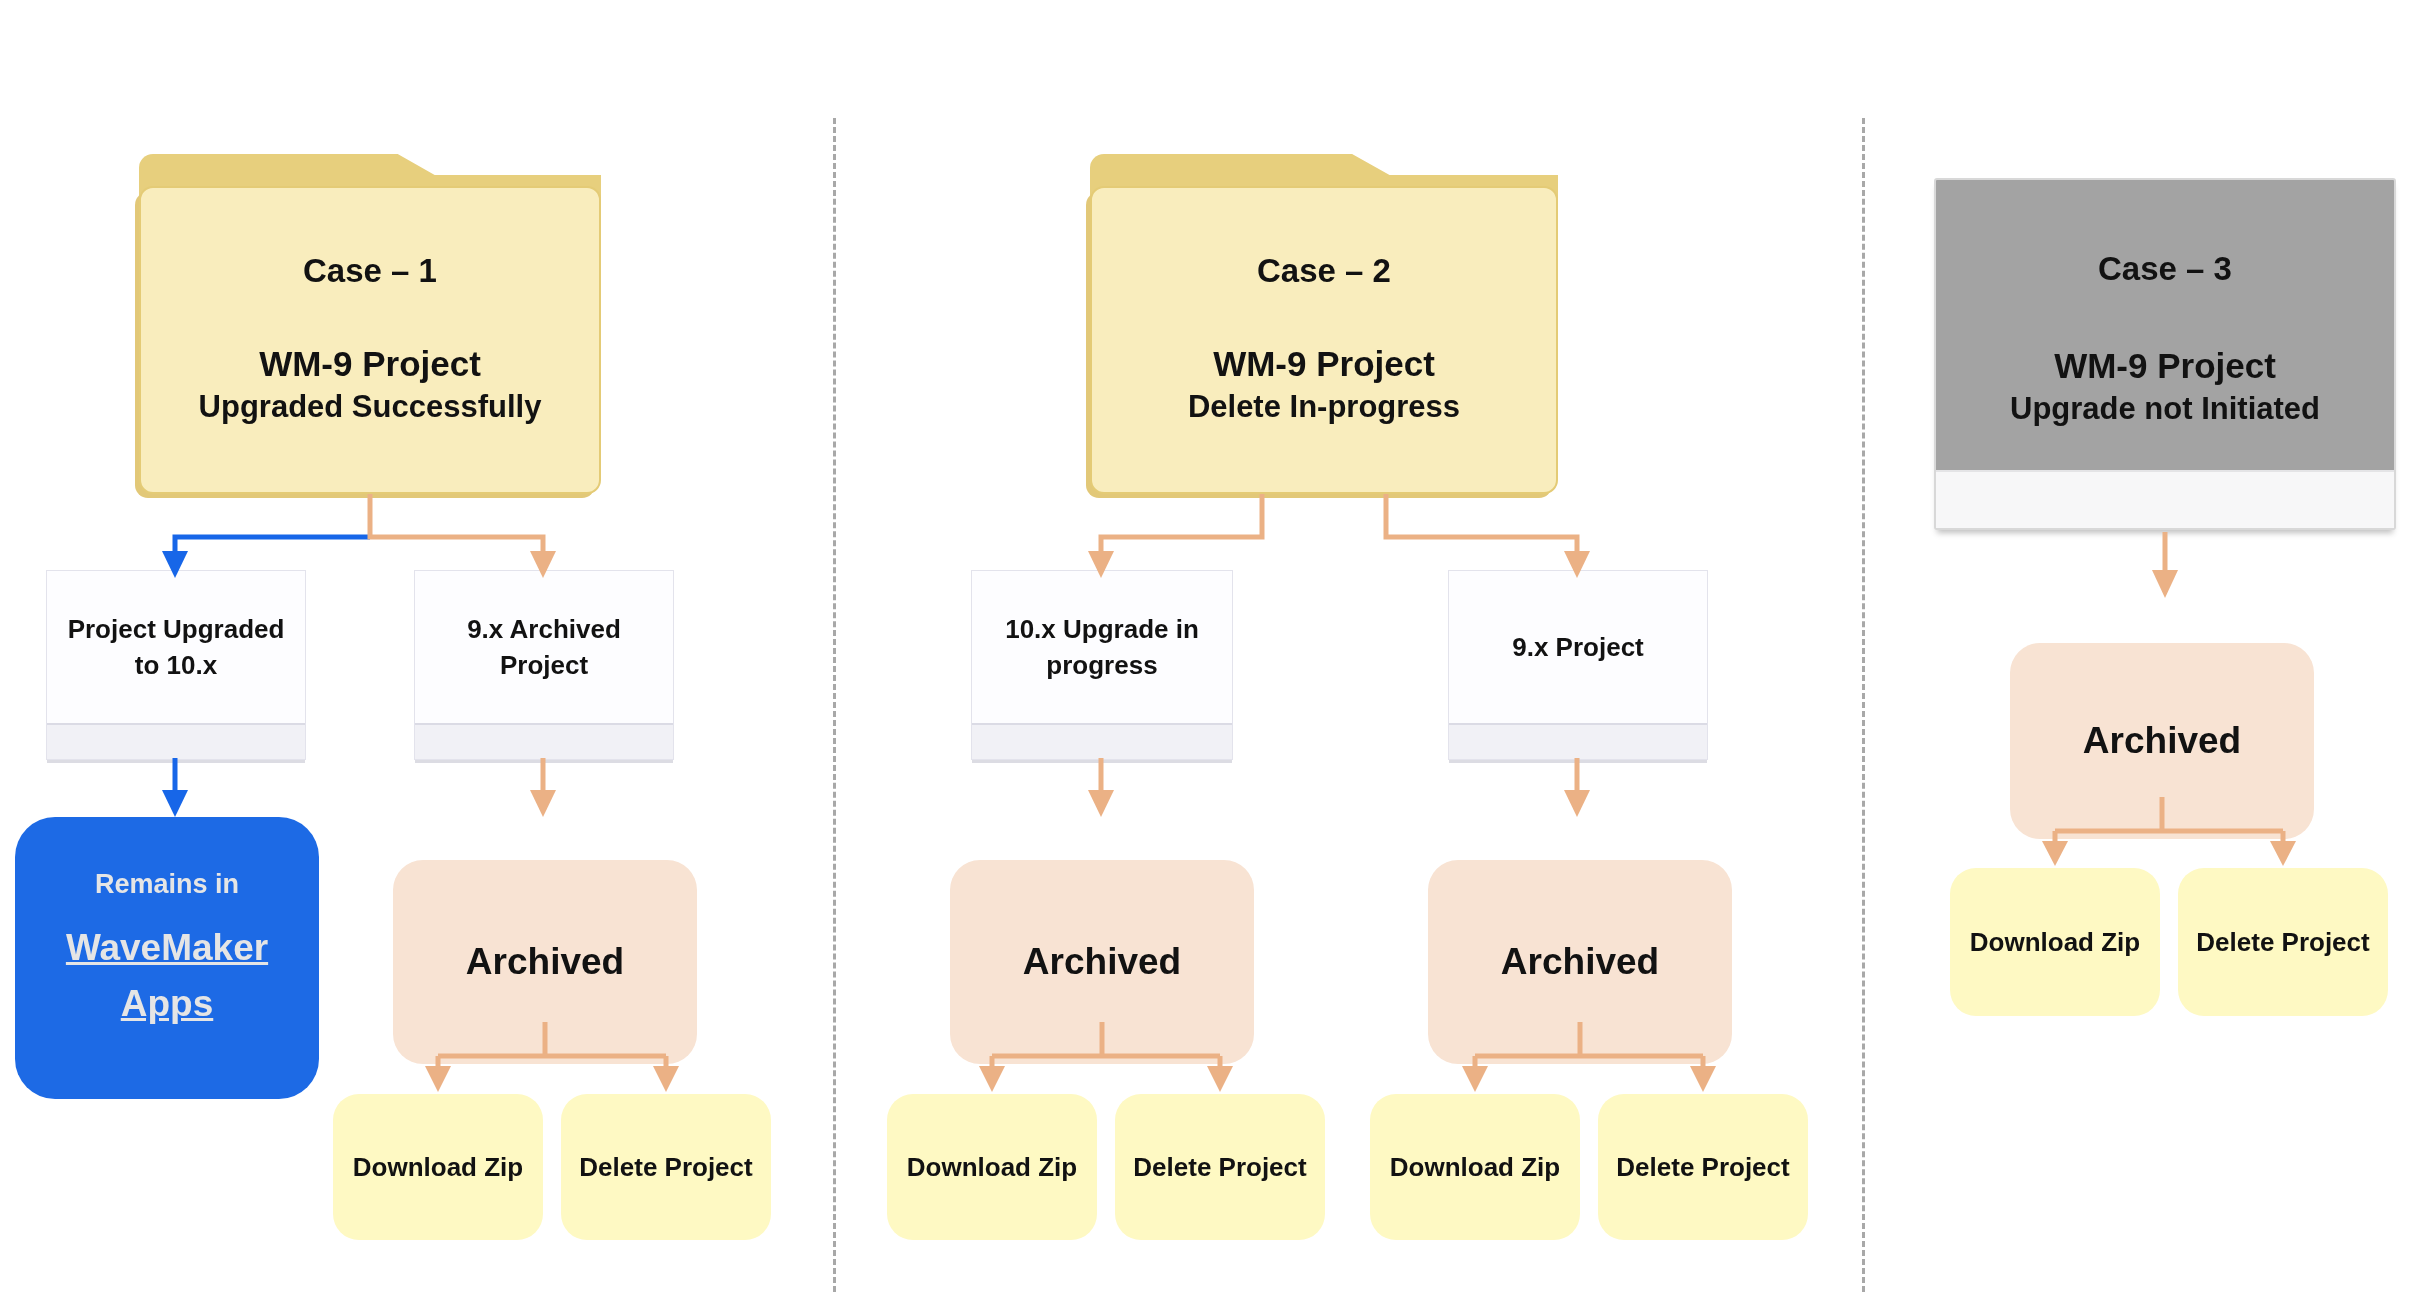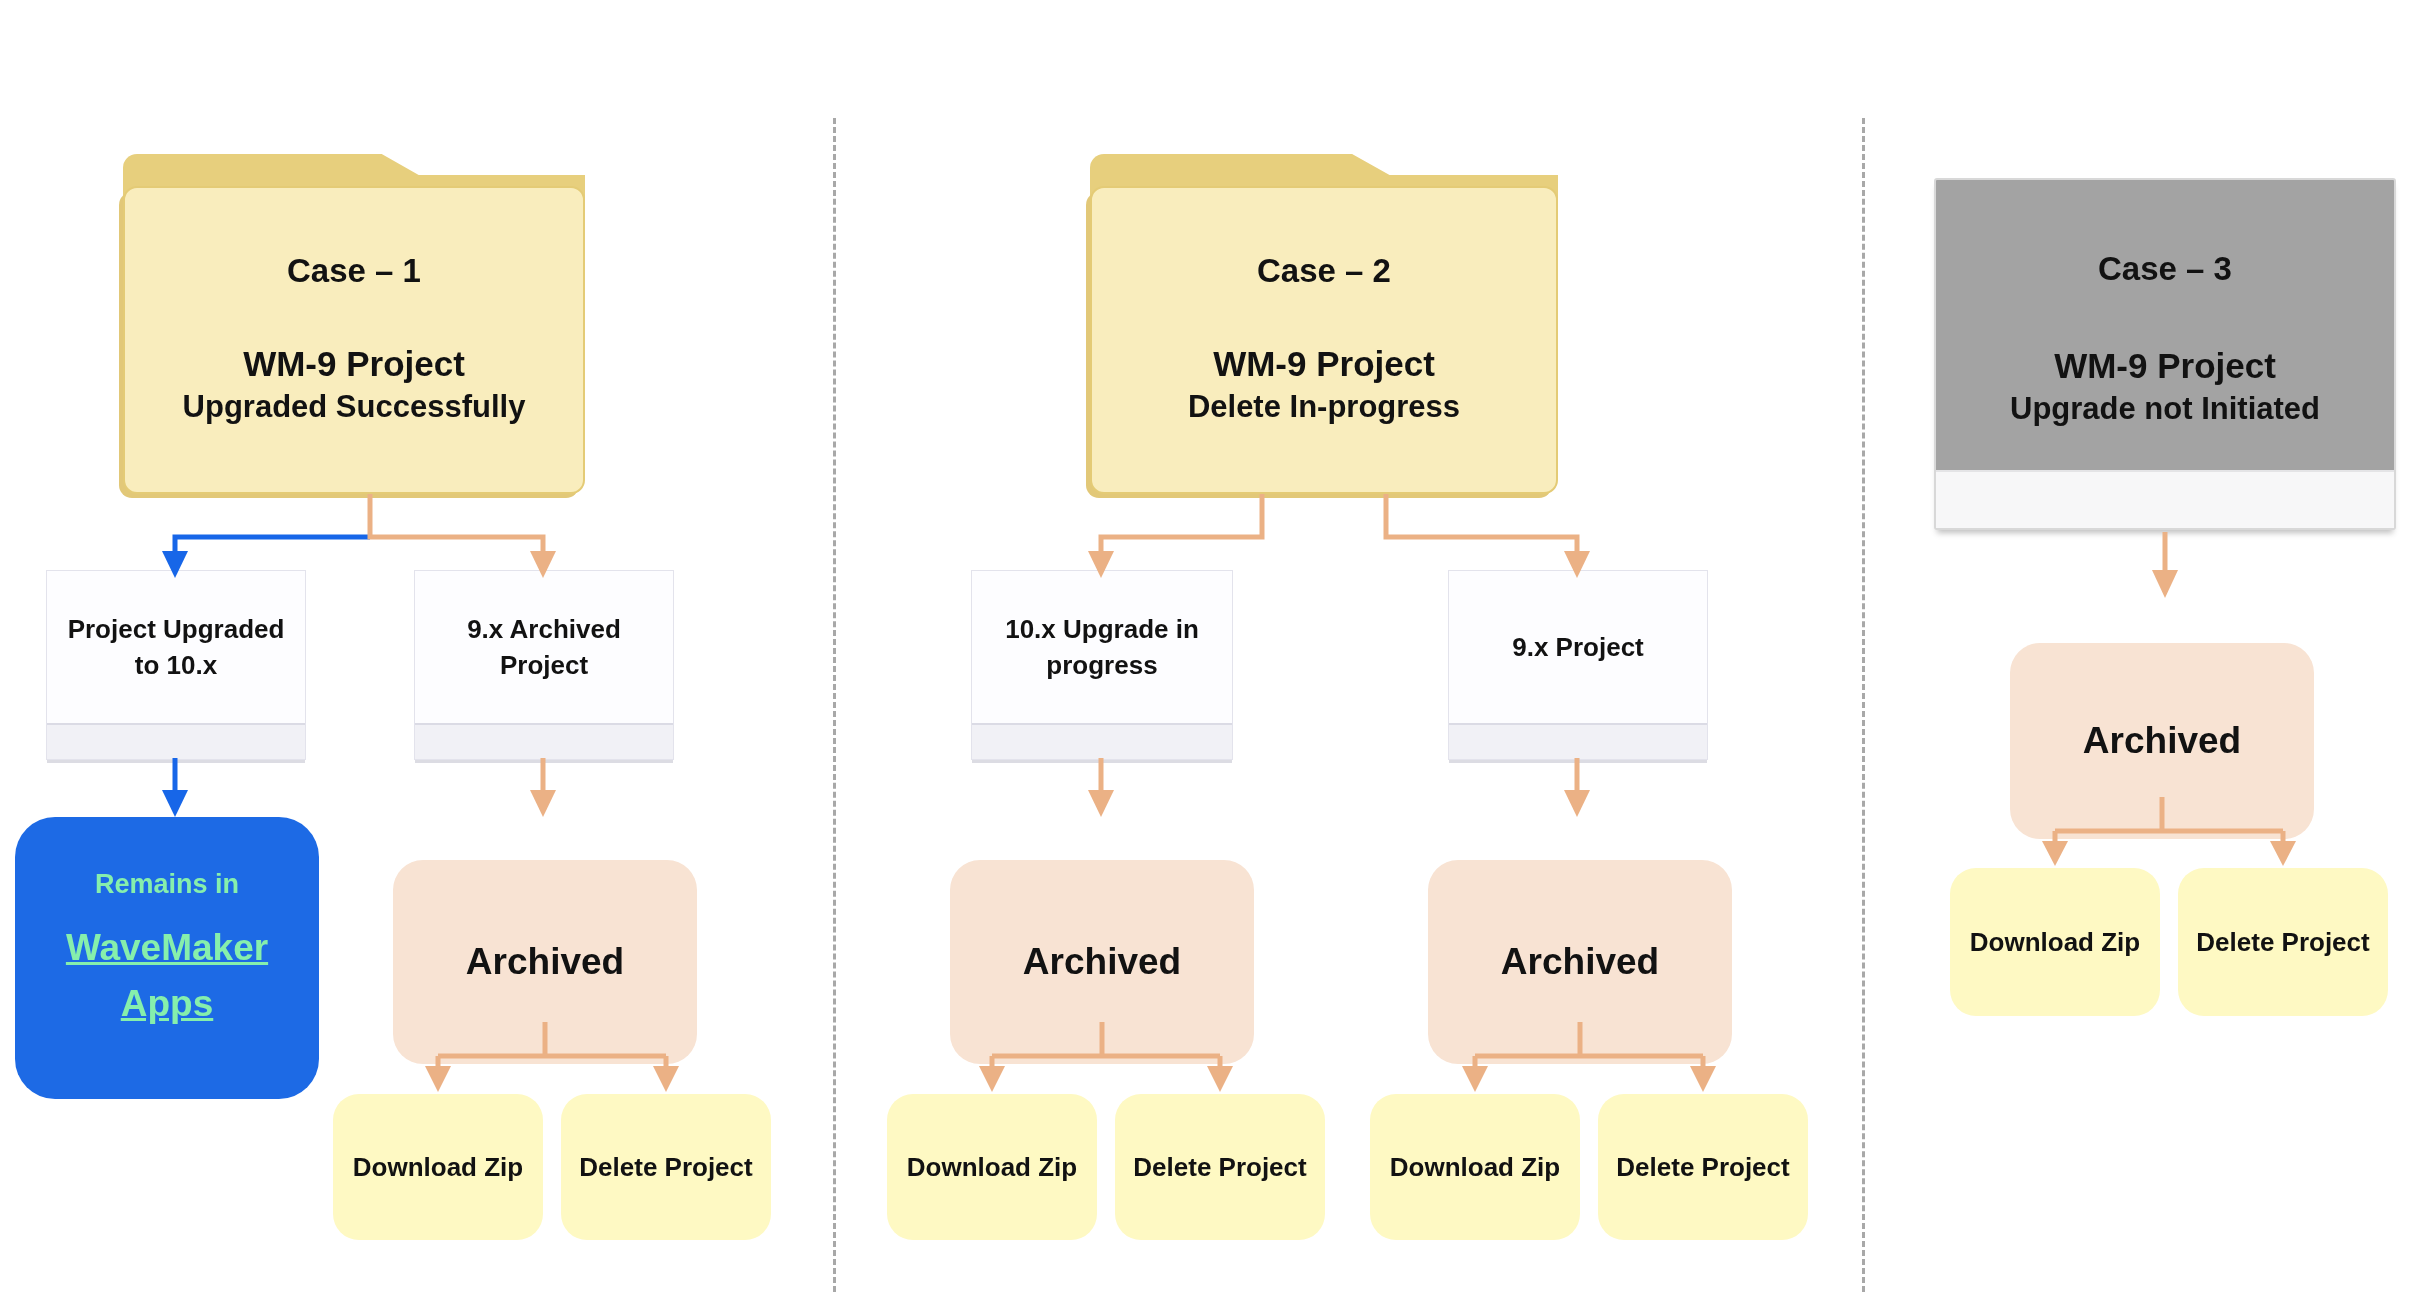--- a/index.html
+++ b/index.html
@@ -55,39 +55,39 @@
     font-size:37px;
     margin-top:42px;
   }
   .leaf{
     position:absolute;background:#fef9c3;border-radius:26px;
     display:flex;align-items:center;justify-content:center;text-align:center;
     font-size:26px;line-height:1.5;
   }
   
   .blue-box{
-    position:absolute;background:#1D6AE5;border-radius:40px;color:#86efac;
+    position:absolute;background:#1D6AE5;border-radius:40px;color:#e5e5e5;
     display:flex;flex-direction:column;align-items:center;padding-top:50px;box-sizing:border-box;
     text-align:center;
   }
   .blue-line1{font-size:27px;line-height:1.3;}
   .blue-line2{font-size:37px;line-height:1.5;margin-top:18px;padding:0 30px;text-decoration:underline;}
   
   .dashed-sep{
     position:absolute;top:118px;height:1174px;width:0;
     border-left:3px dashed #A8A8A8;
   }
   #connectors{position:absolute;left:0;top:0;pointer-events:none;}
 </style>
 </head>
 <body>
 
 <div id="stage">
 
-  <div class="folder" style="left:123px;top:154px;width:462px;height:340px">
+  <div class="folder" style="left:139px;top:154px;width:462px;height:340px">
     <div class="folder-back"></div>
     <div class="folder-body">
       <div class="case-title">Case – 1</div>
       <div class="proj-title">WM-9 Project</div>
       <div class="proj-status">Upgraded Successfully</div>
     </div>
   </div>
 
   <div class="wnode" style="left:46px;top:570px;width:258px;height:188px">
     <div class="wnode-label">Project Upgraded to 10.x</div>

